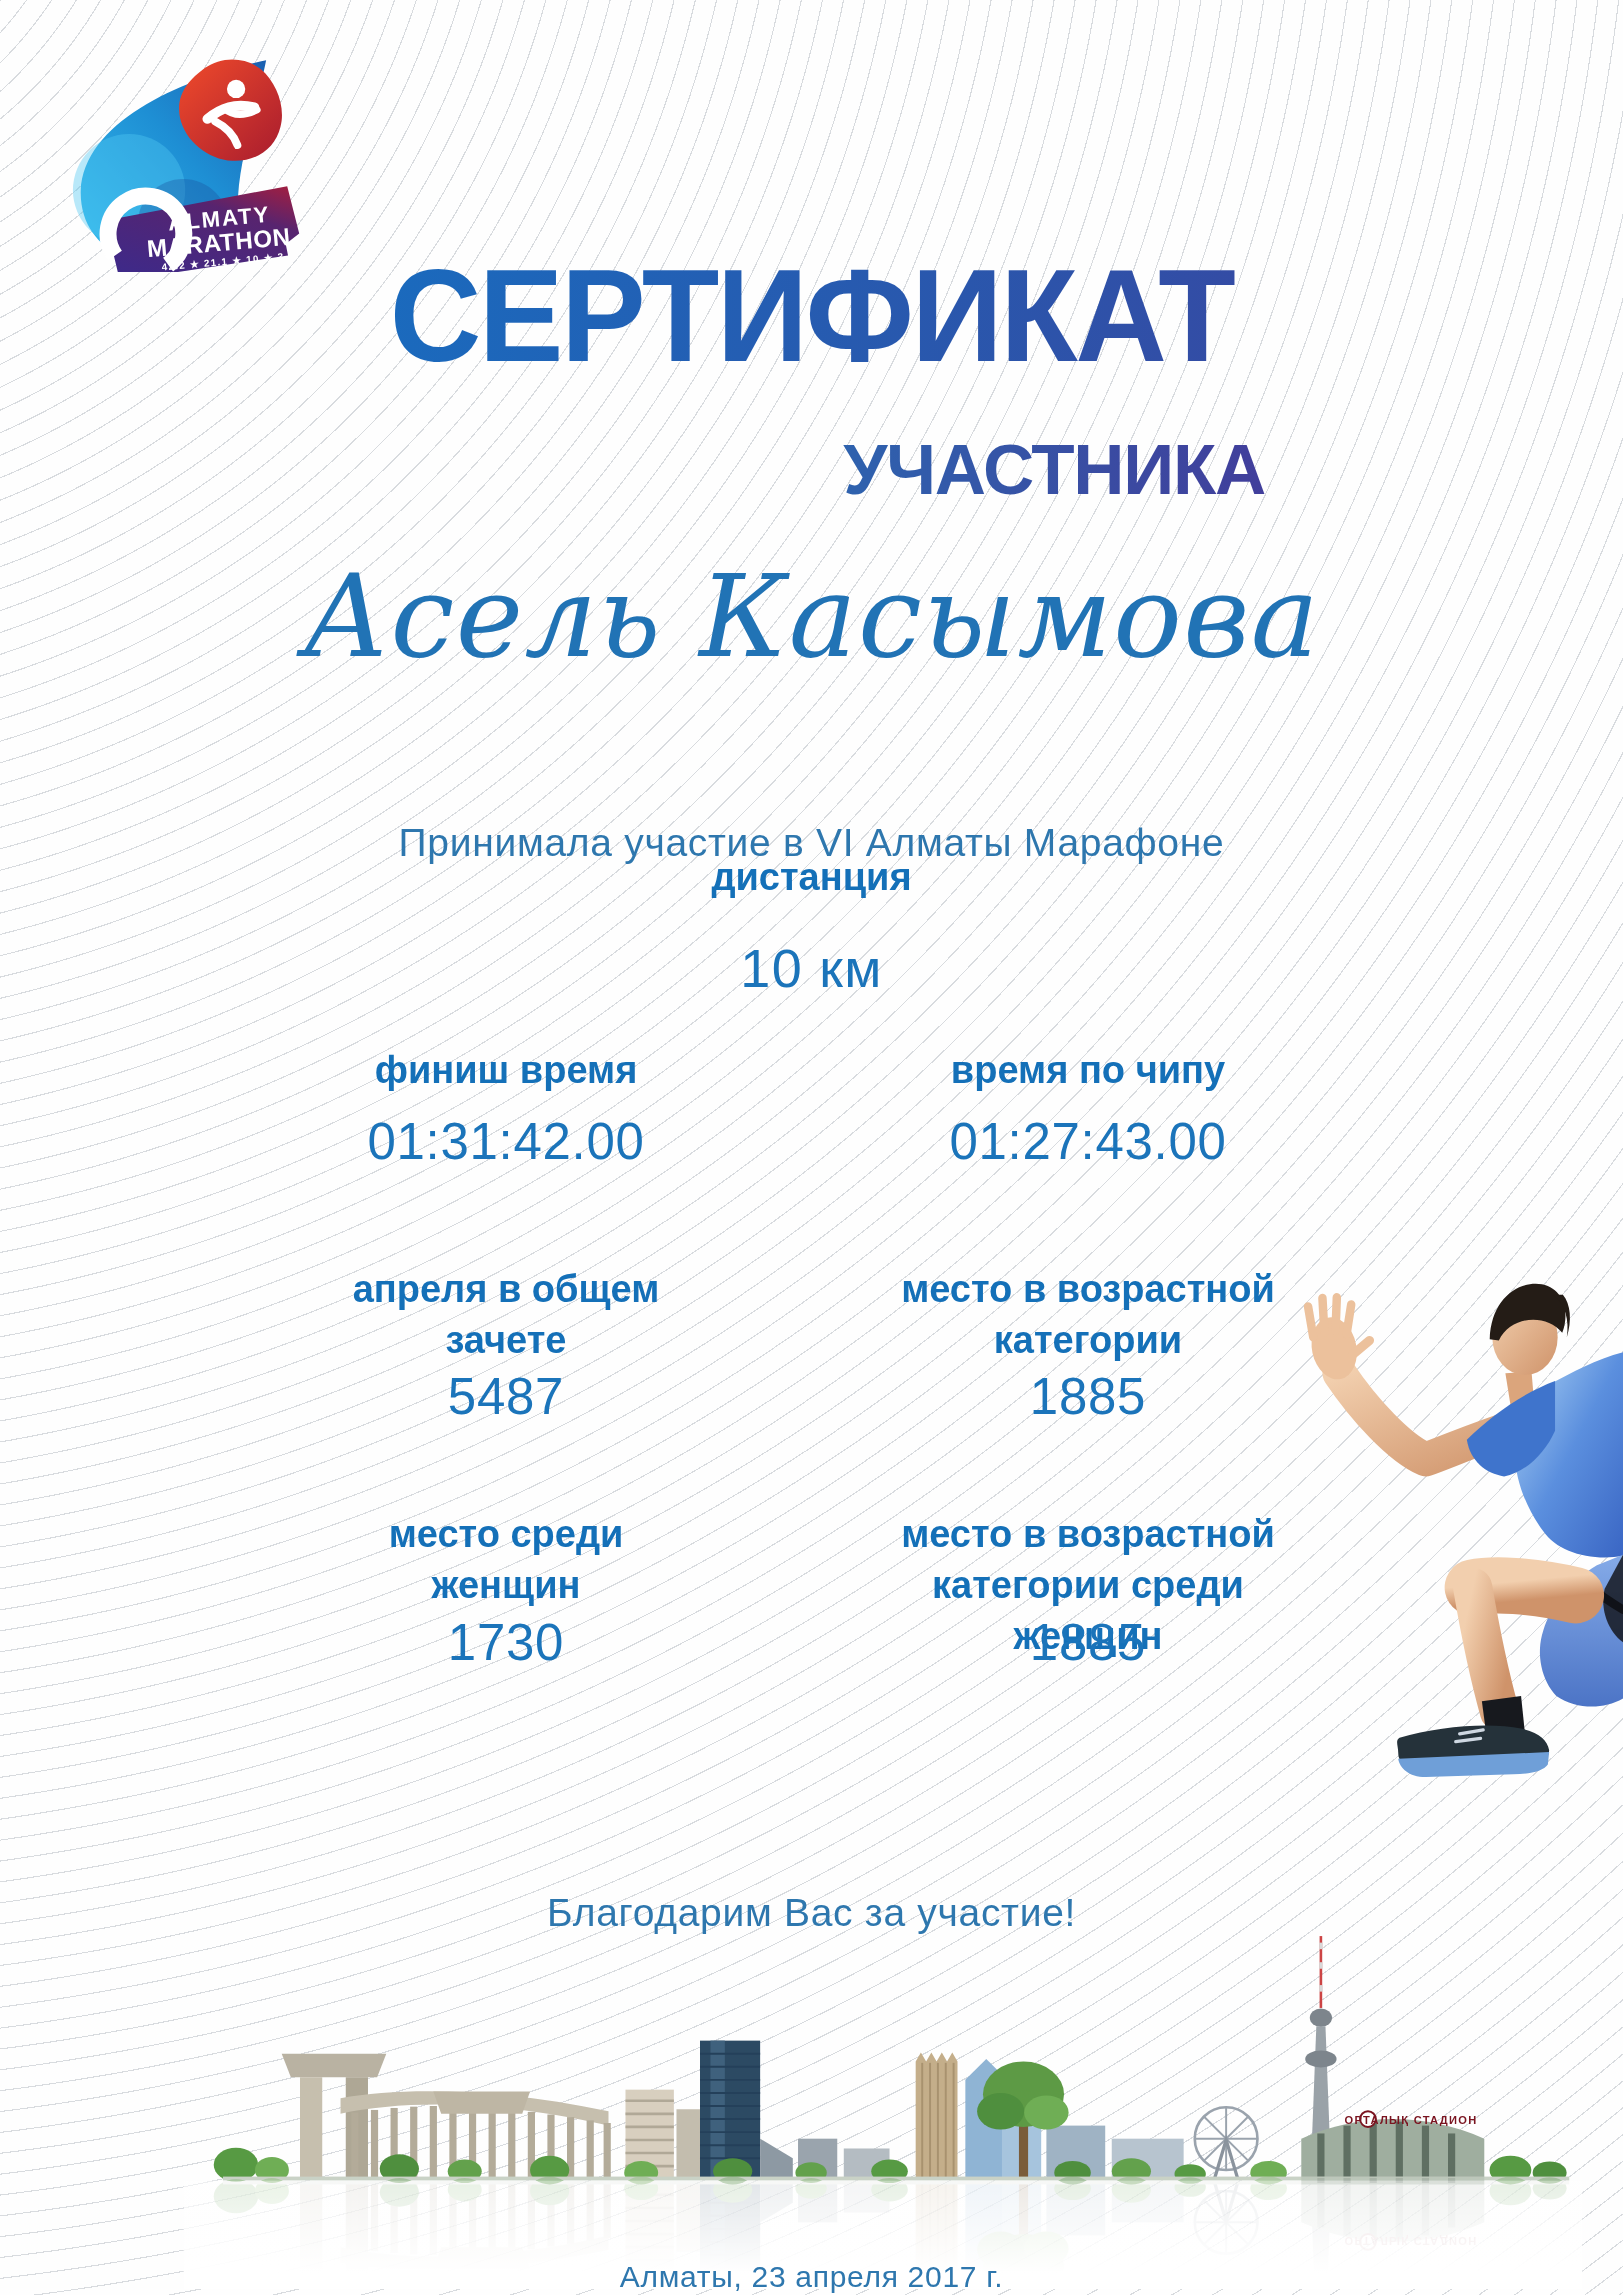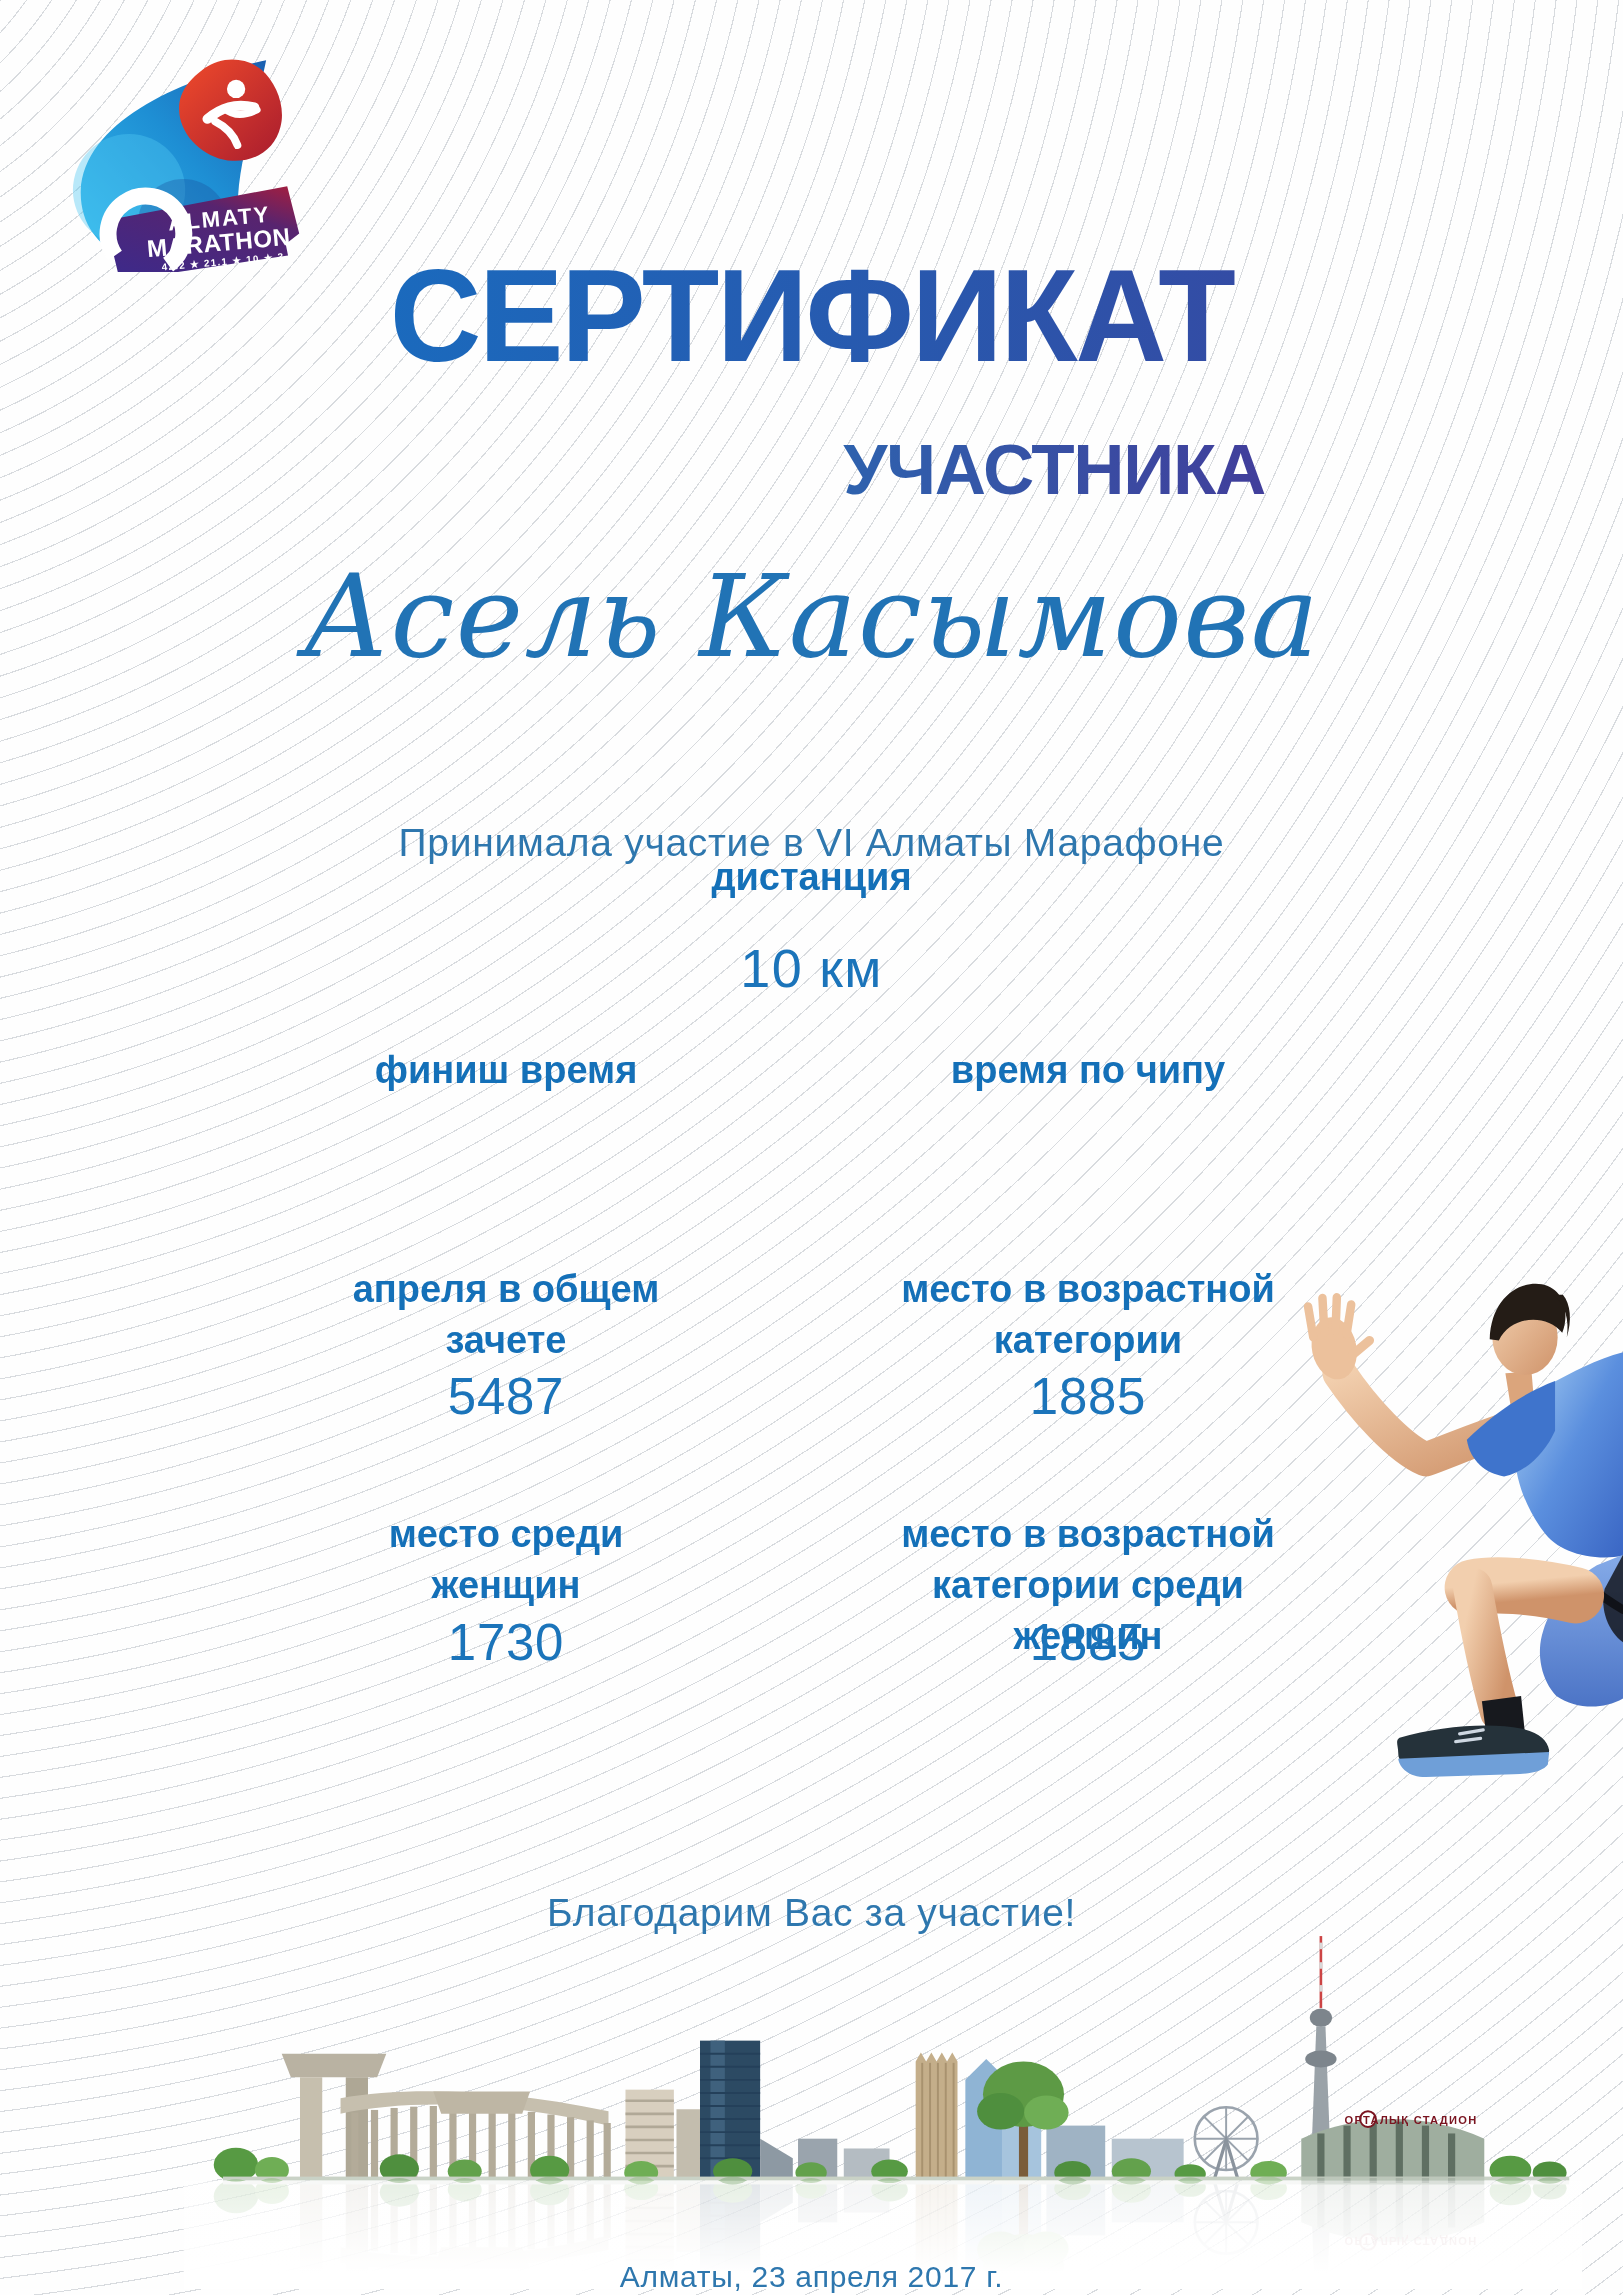--- a/index.html
+++ b/index.html
@@ -128,20 +128,28 @@
 
   <div class="abs center dist-label">дистанция</div>
   <div class="abs center dist-value">10 км</div>
 
   <div class="row row-time-labels">
     <div class="cell">
         <div class="lbl">финиш время</div>
       </div>
     <div class="cell">
         <div class="lbl">время по чипу</div>
+      </div>
+  </div>
+  <div class="row row-time-values">
+    <div class="cell">
+        <div class="val">01:31:42.00</div>
+      </div>
+    <div class="cell">
+        <div class="val">01:27:43.00</div>
       </div>
   </div>
 
   <div class="row row-p1-labels">
     <div class="cell">
         <div class="lbl w470">апреля в общем зачете</div>
       </div>
     <div class="cell">
         <div class="lbl w600">место в возрастной категории</div>
       </div>

